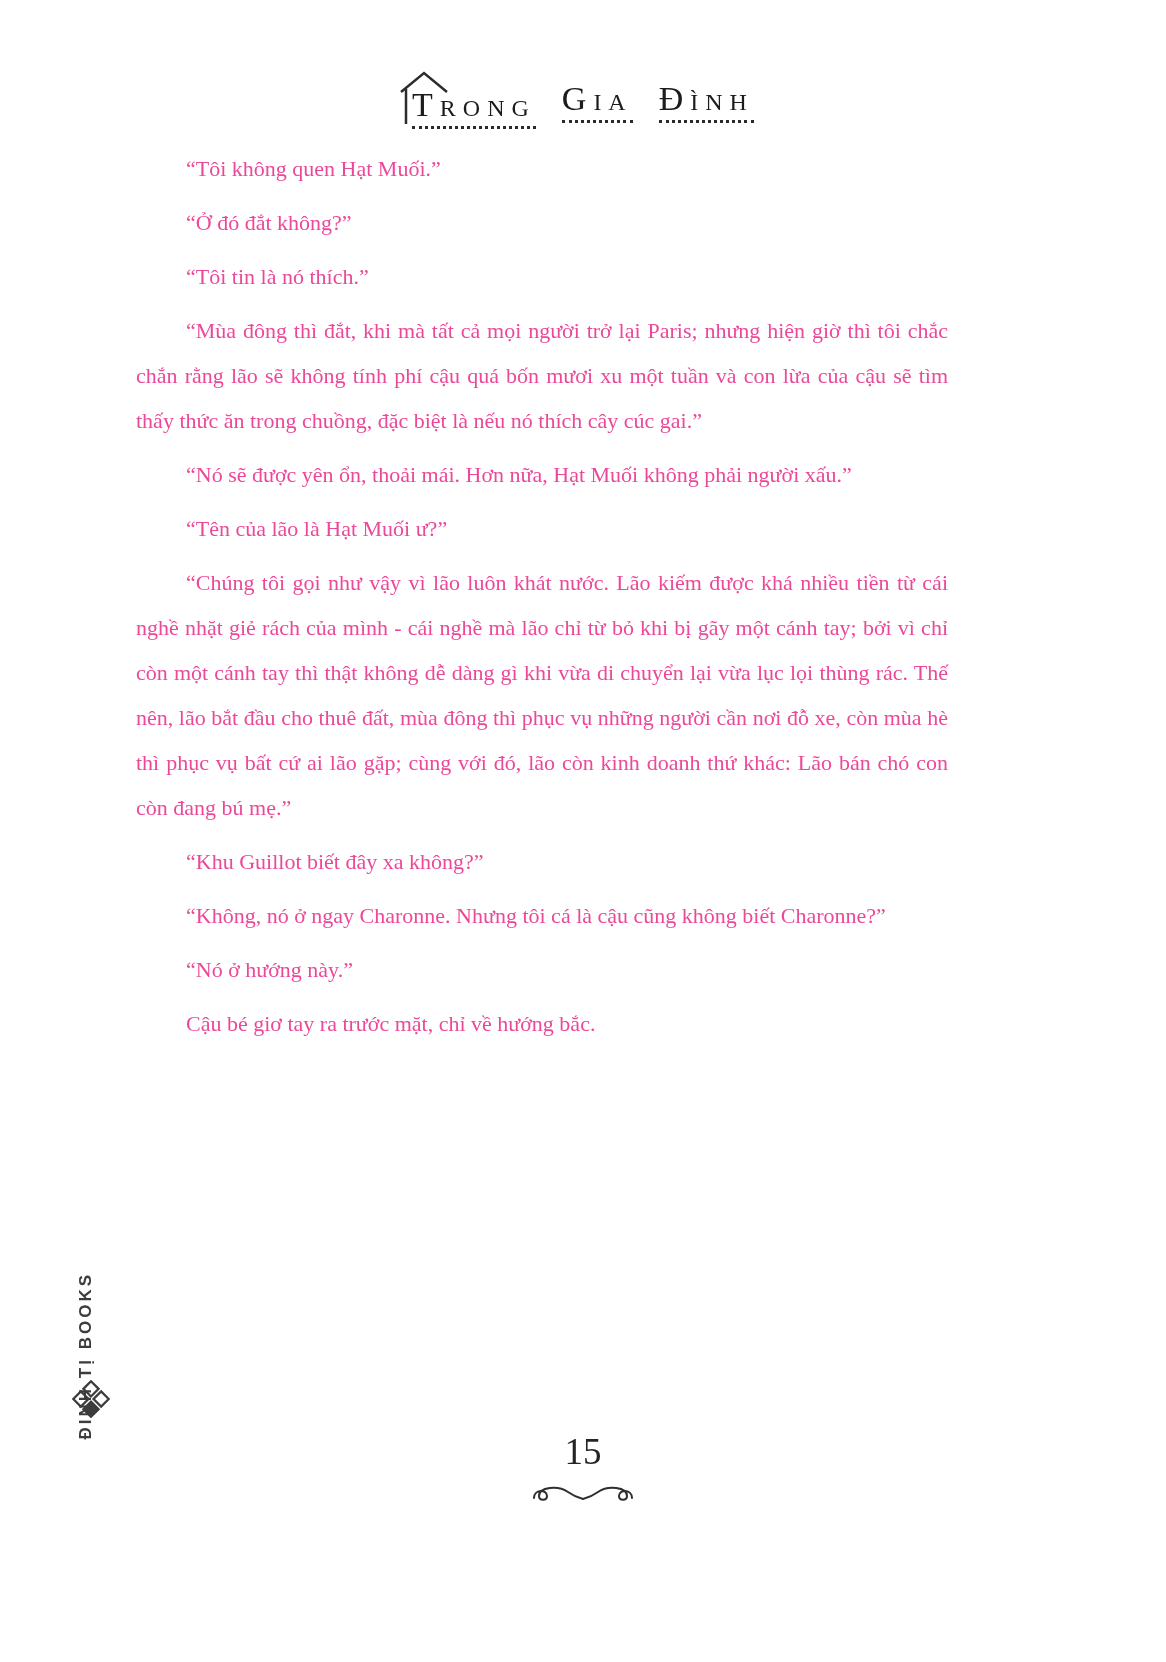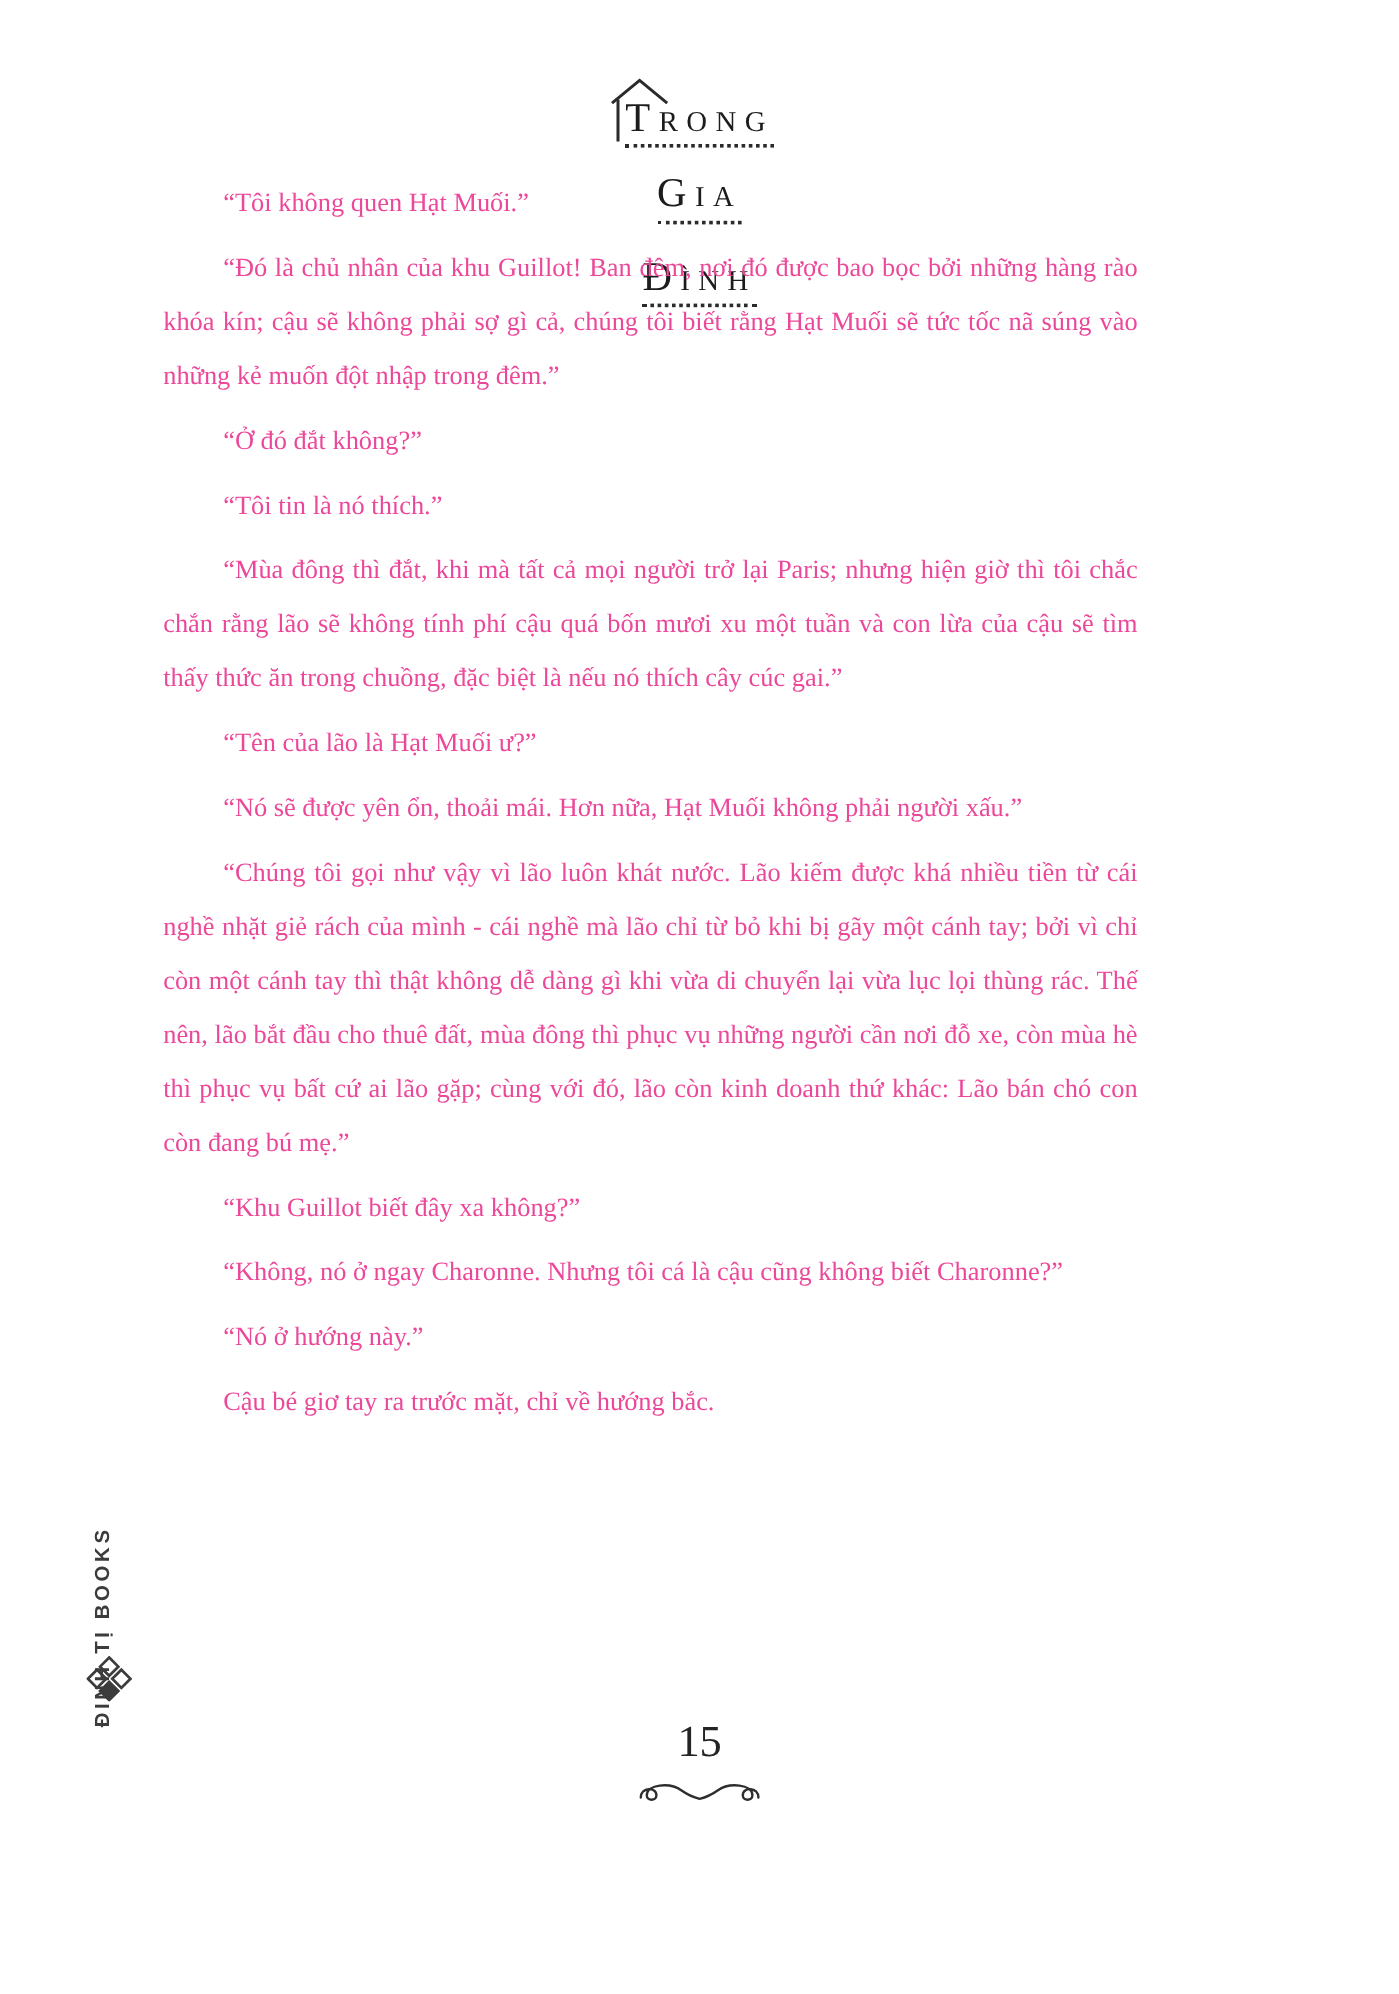--- a/index.html
+++ b/index.html
@@ -12,21 +12,21 @@
     font-family:"Liberation Serif", serif;
     color:#222;
   }
 
   
   .header {
     position:absolute; top:80px; left:0; width:100%;
     text-align:center;
     color:#1c1c1c;
   }
-  .header-inner { display:inline-flex; align-items:center; gap:26px;flex-direction:column; }
+  .header-inner { display:inline-flex; align-items:flex-end; gap:26px; }
   .header-word {
     font-variant:small-caps;
     font-size:34px;
     letter-spacing:7px;
     border-bottom:3px dotted #2b2b2b;
     padding-bottom:3px;
     line-height:1.1;
   }
   .house-wrap { position:relative; display:inline-block; }
   .house-icon {
@@ -90,26 +90,25 @@
         </svg>
         <span class="header-word">Trong</span>
       </span>
       <span class="header-word">Gia</span>
       <span class="header-word">Đình</span>
     </div>
   </div>
 
   <div class="content">
     <p>“Tôi không quen Hạt Muối.”</p>
-    <p>“Đó là chủ nhân của khu Guillot! Ban đêm, nơi đó được bao bọc bởi những hàng rào khóa kín; cậu sẽ không phải sợ gì cả, chúng tôi biết rằng Hạt Muối sẽ tức tốc nã súng vào những kẻ muốn đột nhập trong đêm.”</p>
     <p>“Ở đó đắt không?”</p>
     <p>“Tôi tin là nó thích.”</p>
     <p>“Mùa đông thì đắt, khi mà tất cả mọi người trở lại Paris; nhưng hiện giờ thì tôi chắc chắn rằng lão sẽ không tính phí cậu quá bốn mươi xu một tuần và con lừa của cậu sẽ tìm thấy thức ăn trong chuồng, đặc biệt là nếu nó thích cây cúc gai.”</p>
+    <p>“Nó sẽ được yên ổn, thoải mái. Hơn nữa, Hạt Muối không phải người xấu.”</p>
     <p>“Tên của lão là Hạt Muối ư?”</p>
-    <p>“Nó sẽ được yên ổn, thoải mái. Hơn nữa, Hạt Muối không phải người xấu.”</p>
     <p>“Chúng tôi gọi như vậy vì lão luôn khát nước. Lão kiếm được khá nhiều tiền từ cái nghề nhặt giẻ rách của mình - cái nghề mà lão chỉ từ bỏ khi bị gãy một cánh tay; bởi vì chỉ còn một cánh tay thì thật không dễ dàng gì khi vừa di chuyển lại vừa lục lọi thùng rác. Thế nên, lão bắt đầu cho thuê đất, mùa đông thì phục vụ những người cần nơi đỗ xe, còn mùa hè thì phục vụ bất cứ ai lão gặp; cùng với đó, lão còn kinh doanh thứ khác: Lão bán chó con còn đang bú mẹ.”</p>
     <p>“Khu Guillot biết đây xa không?”</p>
     <p>“Không, nó ở ngay Charonne. Nhưng tôi cá là cậu cũng không biết Charonne?”</p>
     <p>“Nó ở hướng này.”</p>
     <p>Cậu bé giơ tay ra trước mặt, chỉ về hướng bắc.</p>
   </div>
 
   <div class="publisher">ĐINH TỊ BOOKS</div>
 
   <svg class="publisher-logo" viewBox="0 0 30 30" fill="none" stroke="#3c3c3c" stroke-width="1.8">

